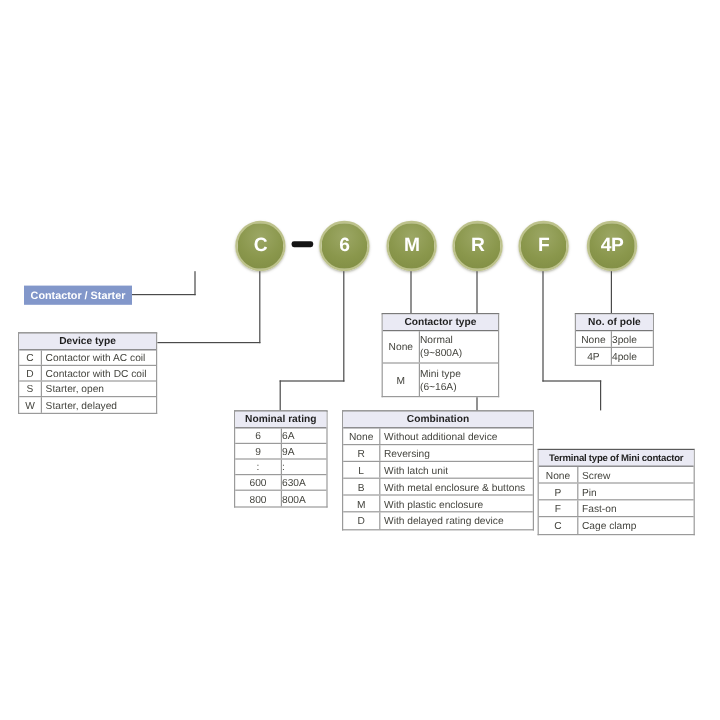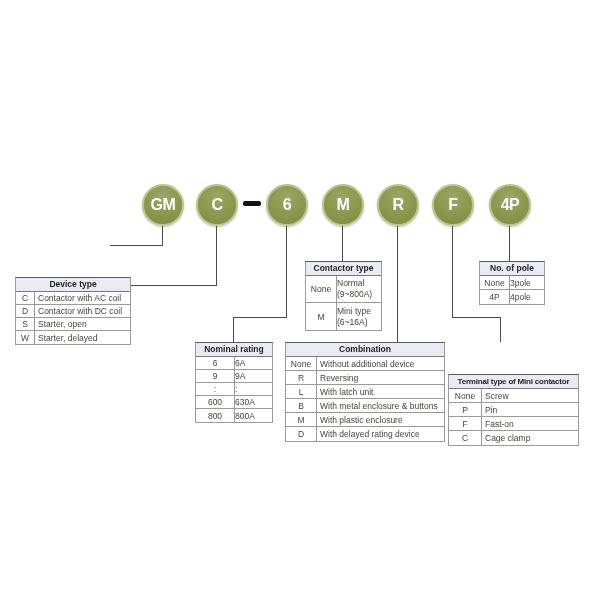--- a/index.html
+++ b/index.html
@@ -30,21 +30,21 @@
   .dt-row { display:flex; border-bottom:1px solid #9a9a9a; align-items:center; box-sizing:border-box; }
   .dt-row:last-child { border-bottom:none; }
   .dt-code { align-self:stretch; display:flex; align-items:center; justify-content:center; border-right:1px solid #9a9a9a; flex-shrink:0; text-align:center; }
   .dt-desc { flex:1; padding:0 3px; white-space:nowrap; }
   .center-desc .dt-desc { text-align:left; padding:0; }
 
   .t-device     { left:15px;  top:277px; width:116px; }
   .t-device .dt-code { width:18px; }
   .t-device .dt-row { height:13px; }
 
-  .t-contactor  { left:305px; top:261px; width:77px; }
+  .t-contactor  { left:318px; top:261px; width:98px; }
   .t-contactor .dt-code { width:30px; }
   .t-contactor .dt-row { height:27px; }
   .t-contactor .dt-desc { white-space:pre-line; line-height:11px; }
 
   .t-pole       { left:479px; top:261px; width:66px; }
   .t-pole .dt-code { width:29px; }
   .t-pole .dt-row { height:14px; }
 
   .t-nominal    { left:195px; top:342px; width:78px; }
   .t-nominal .dt-code { width:38px; }
@@ -58,43 +58,41 @@
   .t-terminal .dt-code { width:32px; }
   .t-terminal .dt-row { height:14px; }
   .t-terminal .dt-header { font-size:8px; letter-spacing:-0.2px; }
 </style>
 </head>
 <body>
 
 <div id="canvas">
 
 
-  <div class="code-circle" style="left:142px">
-      <span>GM</span>
-    </div>
   <div class="code-circle" style="left:196px">
       <span>C</span>
     </div>
   <div class="code-dash"></div>
   <div class="code-circle" style="left:266px">
       <span>6</span>
     </div>
   <div class="code-circle" style="left:322px">
       <span>M</span>
     </div>
   <div class="code-circle" style="left:377px">
       <span>R</span>
     </div>
   <div class="code-circle" style="left:432px">
       <span>F</span>
     </div>
   <div class="code-circle" style="left:489px">
       <span>4P</span>
     </div>
 
+  <div class="pointer-label">Contactor / Starter</div>
 
   <div class="cline" style="left:162px;top:226px;width:1px;height:20px"></div>
   <div class="cline" style="left:110px;top:245px;width:53px;height:1px"></div>
   <div class="cline" style="left:216px;top:226px;width:1px;height:60px"></div>
   <div class="cline" style="left:131px;top:285px;width:86px;height:1px"></div>
   <div class="cline" style="left:286px;top:226px;width:1px;height:92px"></div>
   <div class="cline" style="left:233px;top:317px;width:54px;height:1px"></div>
   <div class="cline" style="left:233px;top:317px;width:1px;height:25px"></div>
   <div class="cline" style="left:342px;top:226px;width:1px;height:35px"></div>
   <div class="cline" style="left:397px;top:226px;width:1px;height:116px"></div>

